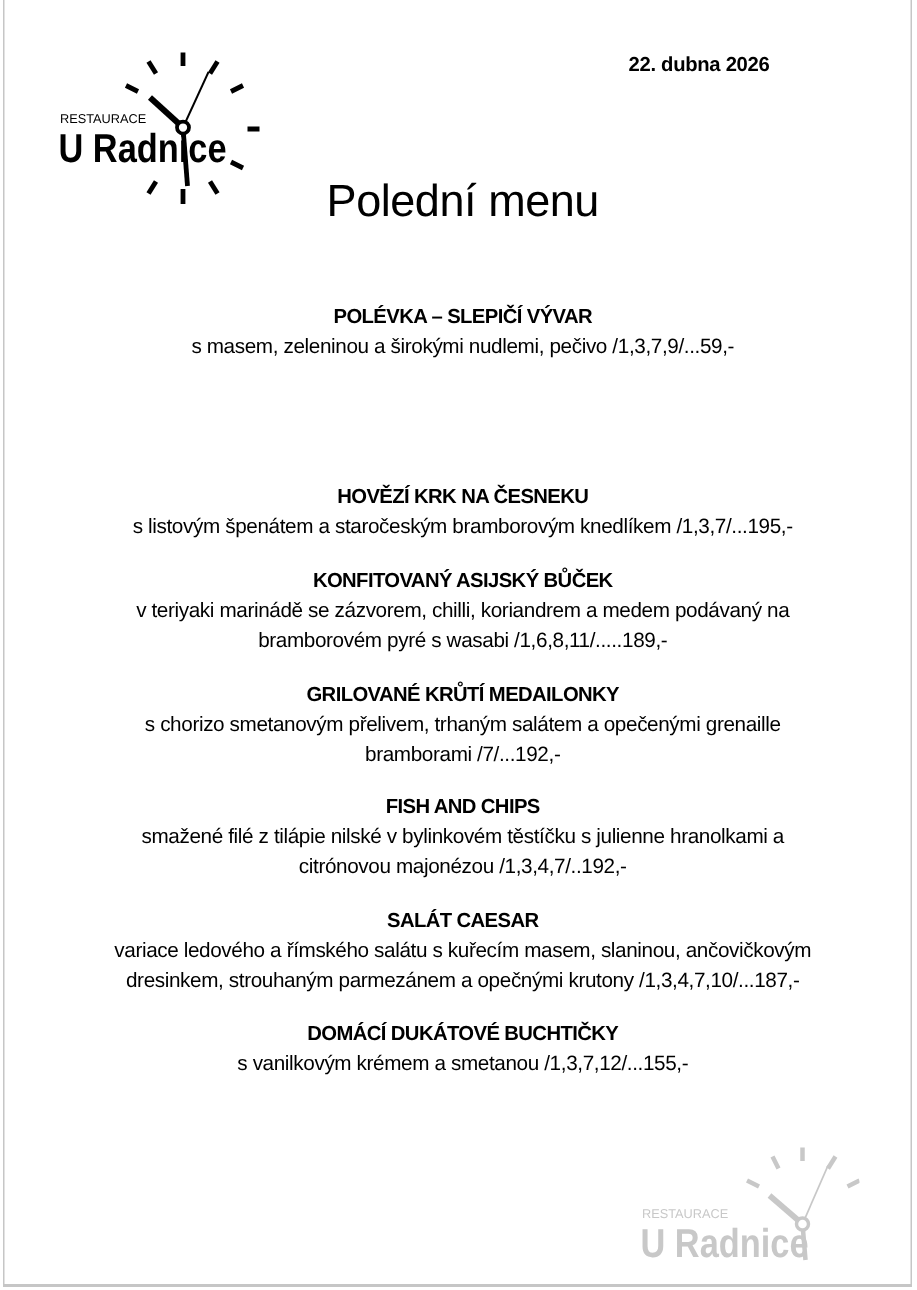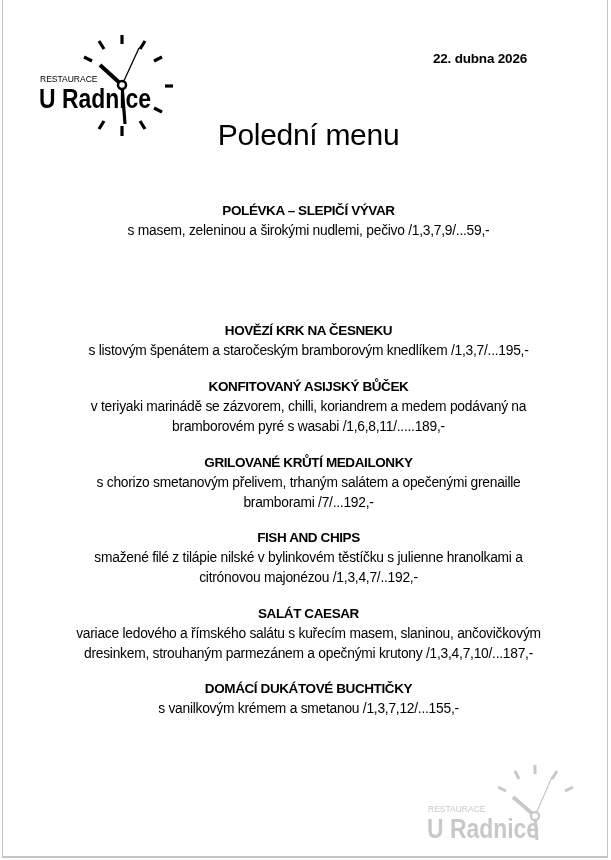--- a/index.html
+++ b/index.html
@@ -4,22 +4,22 @@
   <style>
     html, body { margin: 0; padding: 0; background: #ffffff; }
     body { width: 611px; height: 860px; position: relative; overflow: hidden;
            font-family: "Liberation Sans", "DejaVu Sans", sans-serif; color: #000; }
     .page { position: absolute; left: 2px; top: -2px; width: 604px; height: 858px;
             border-left: 1px solid #c6c6c6; border-right: 1px solid #c6c6c6; border-bottom: 2px solid #c6c6c6;
             background: #fff; }
     .logo { position: absolute; }
     .logo-top { left: 30px; top: 30px; width: 150px; height: 115px; }
     .logo-bottom { left: 420px; top: 762px; width: 150px; height: 100px; }
-    .date { position: absolute; left: 430px; top: 37px; font-size: 13.5px; font-weight: bold;
-            letter-spacing: -0.2px; margin-top: 16px; }
+    .date { position: absolute; left: 416px; top: 37px; font-size: 13.5px; font-weight: bold;
+            letter-spacing: -0.2px; }
     .title { position: absolute; left: 0; width: 611px; top: 120px; text-align: center;
              font-size: 30px; font-weight: normal; letter-spacing: -0.3px; }
     .menu-item { position: absolute; left: 0; width: 611px; text-align: center; }
     .dish-name { font-size: 13.5px; font-weight: bold; line-height: 20px; letter-spacing: -0.4px; }
     .dish-desc { font-size: 13.8px; line-height: 20px; letter-spacing: -0.25px; padding: 0 40px; }
   </style>
 </head>
 <body>
 
 <div class="page">

